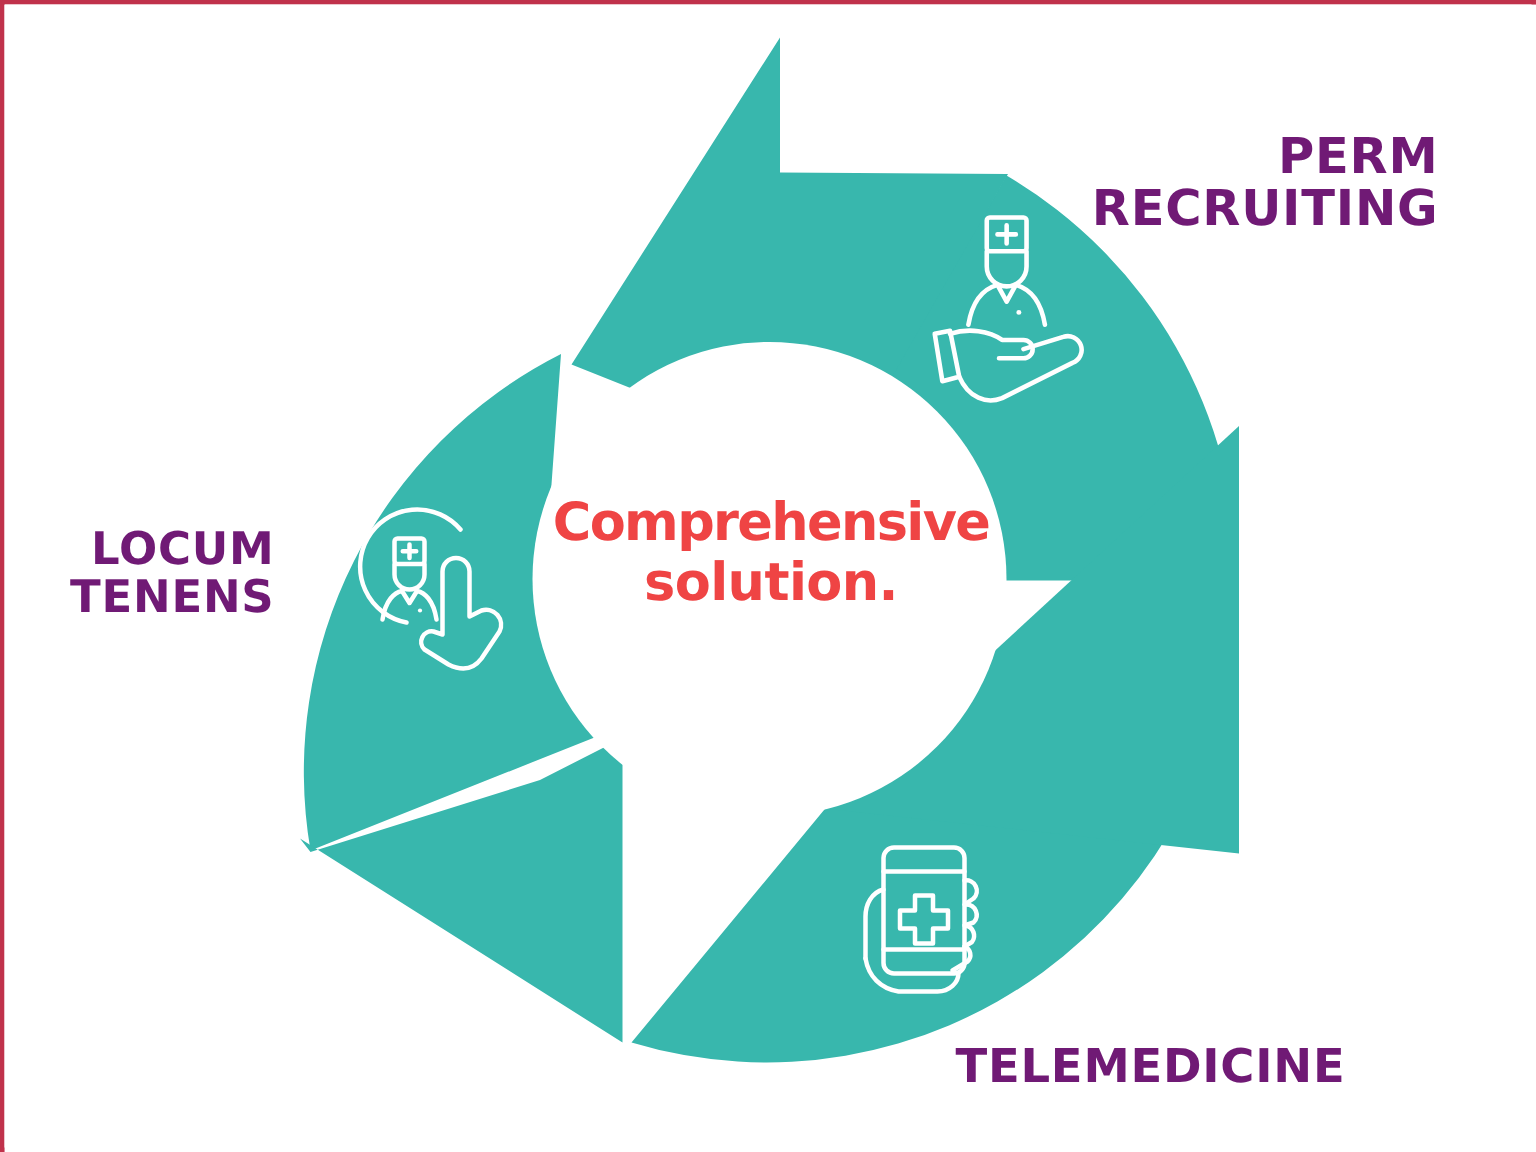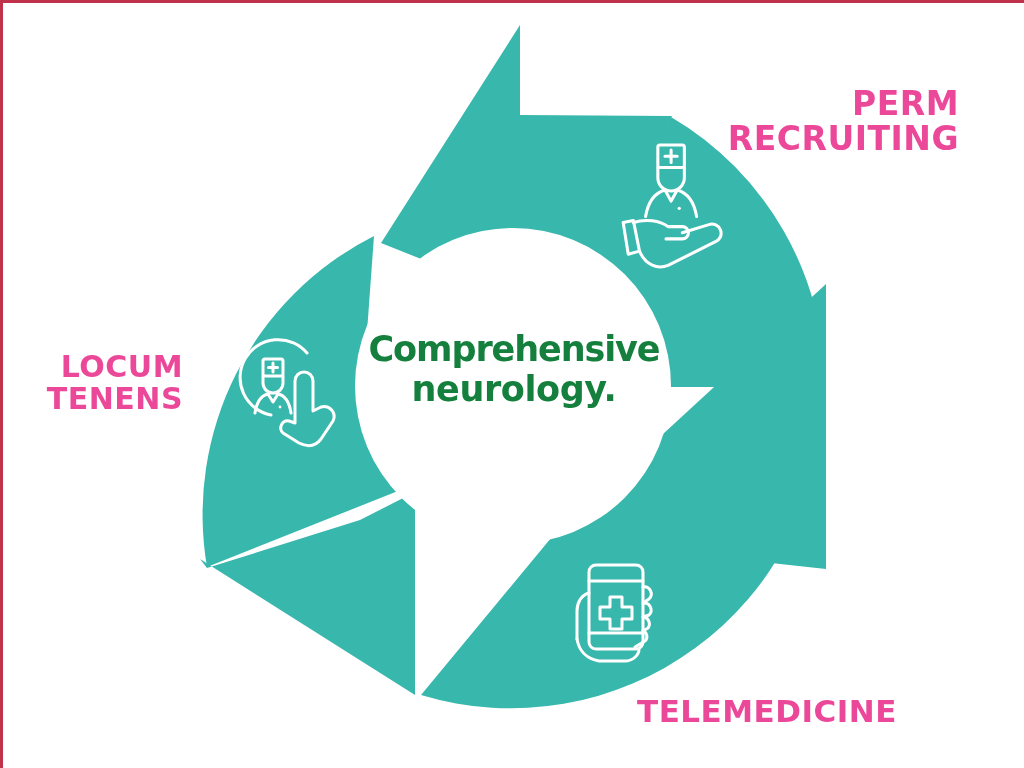--- a/index.html
+++ b/index.html
@@ -30,21 +30,21 @@
     width: 1024px;
     height: 768px;
     display: block;
   }
 
   
   .outer-label {
     position: absolute;
     font-family: "DejaVu Sans", sans-serif;
     font-weight: bold;
-    color: #ec4899;
+    color: #701a75;
     letter-spacing: 0.5px;
     line-height: 1.06;
     white-space: pre-line;
   }
 
   #label-perm {
     right: 62px;
     top: 84px;
     text-align: right;
     font-size: 33px;
@@ -65,21 +65,21 @@
     font-size: 31px;
   }
 
   
   #center-text {
     position: absolute;
     left: 355px;
     top: 327px;
     width: 312px;
     text-align: center;
-    color: #15803d;
+    color: #ef4444;
     font-family: "DejaVu Sans", sans-serif;
     font-weight: bold;
     font-size: 35px;
     line-height: 1.14;
     letter-spacing: -0.4px;
   }
   #center-text .line { display: block; white-space: nowrap; }
   #center-text .line.l1 { letter-spacing: -1.1px; }
 </style>
 </head>
@@ -349,16 +349,16 @@
   <div class="outer-label" id="label-perm">PERM
 RECRUITING</div>
 
   <div class="outer-label" id="label-locum">LOCUM
 TENENS</div>
 
   <div class="outer-label" id="label-tele">TELEMEDICINE</div>
 
   <div id="center-text">
     <span class="line l1">Comprehensive</span>
-    <span class="line">neurology.</span>
+    <span class="line">solution.</span>
   </div>
 
 </div>
 
 </body></html>

